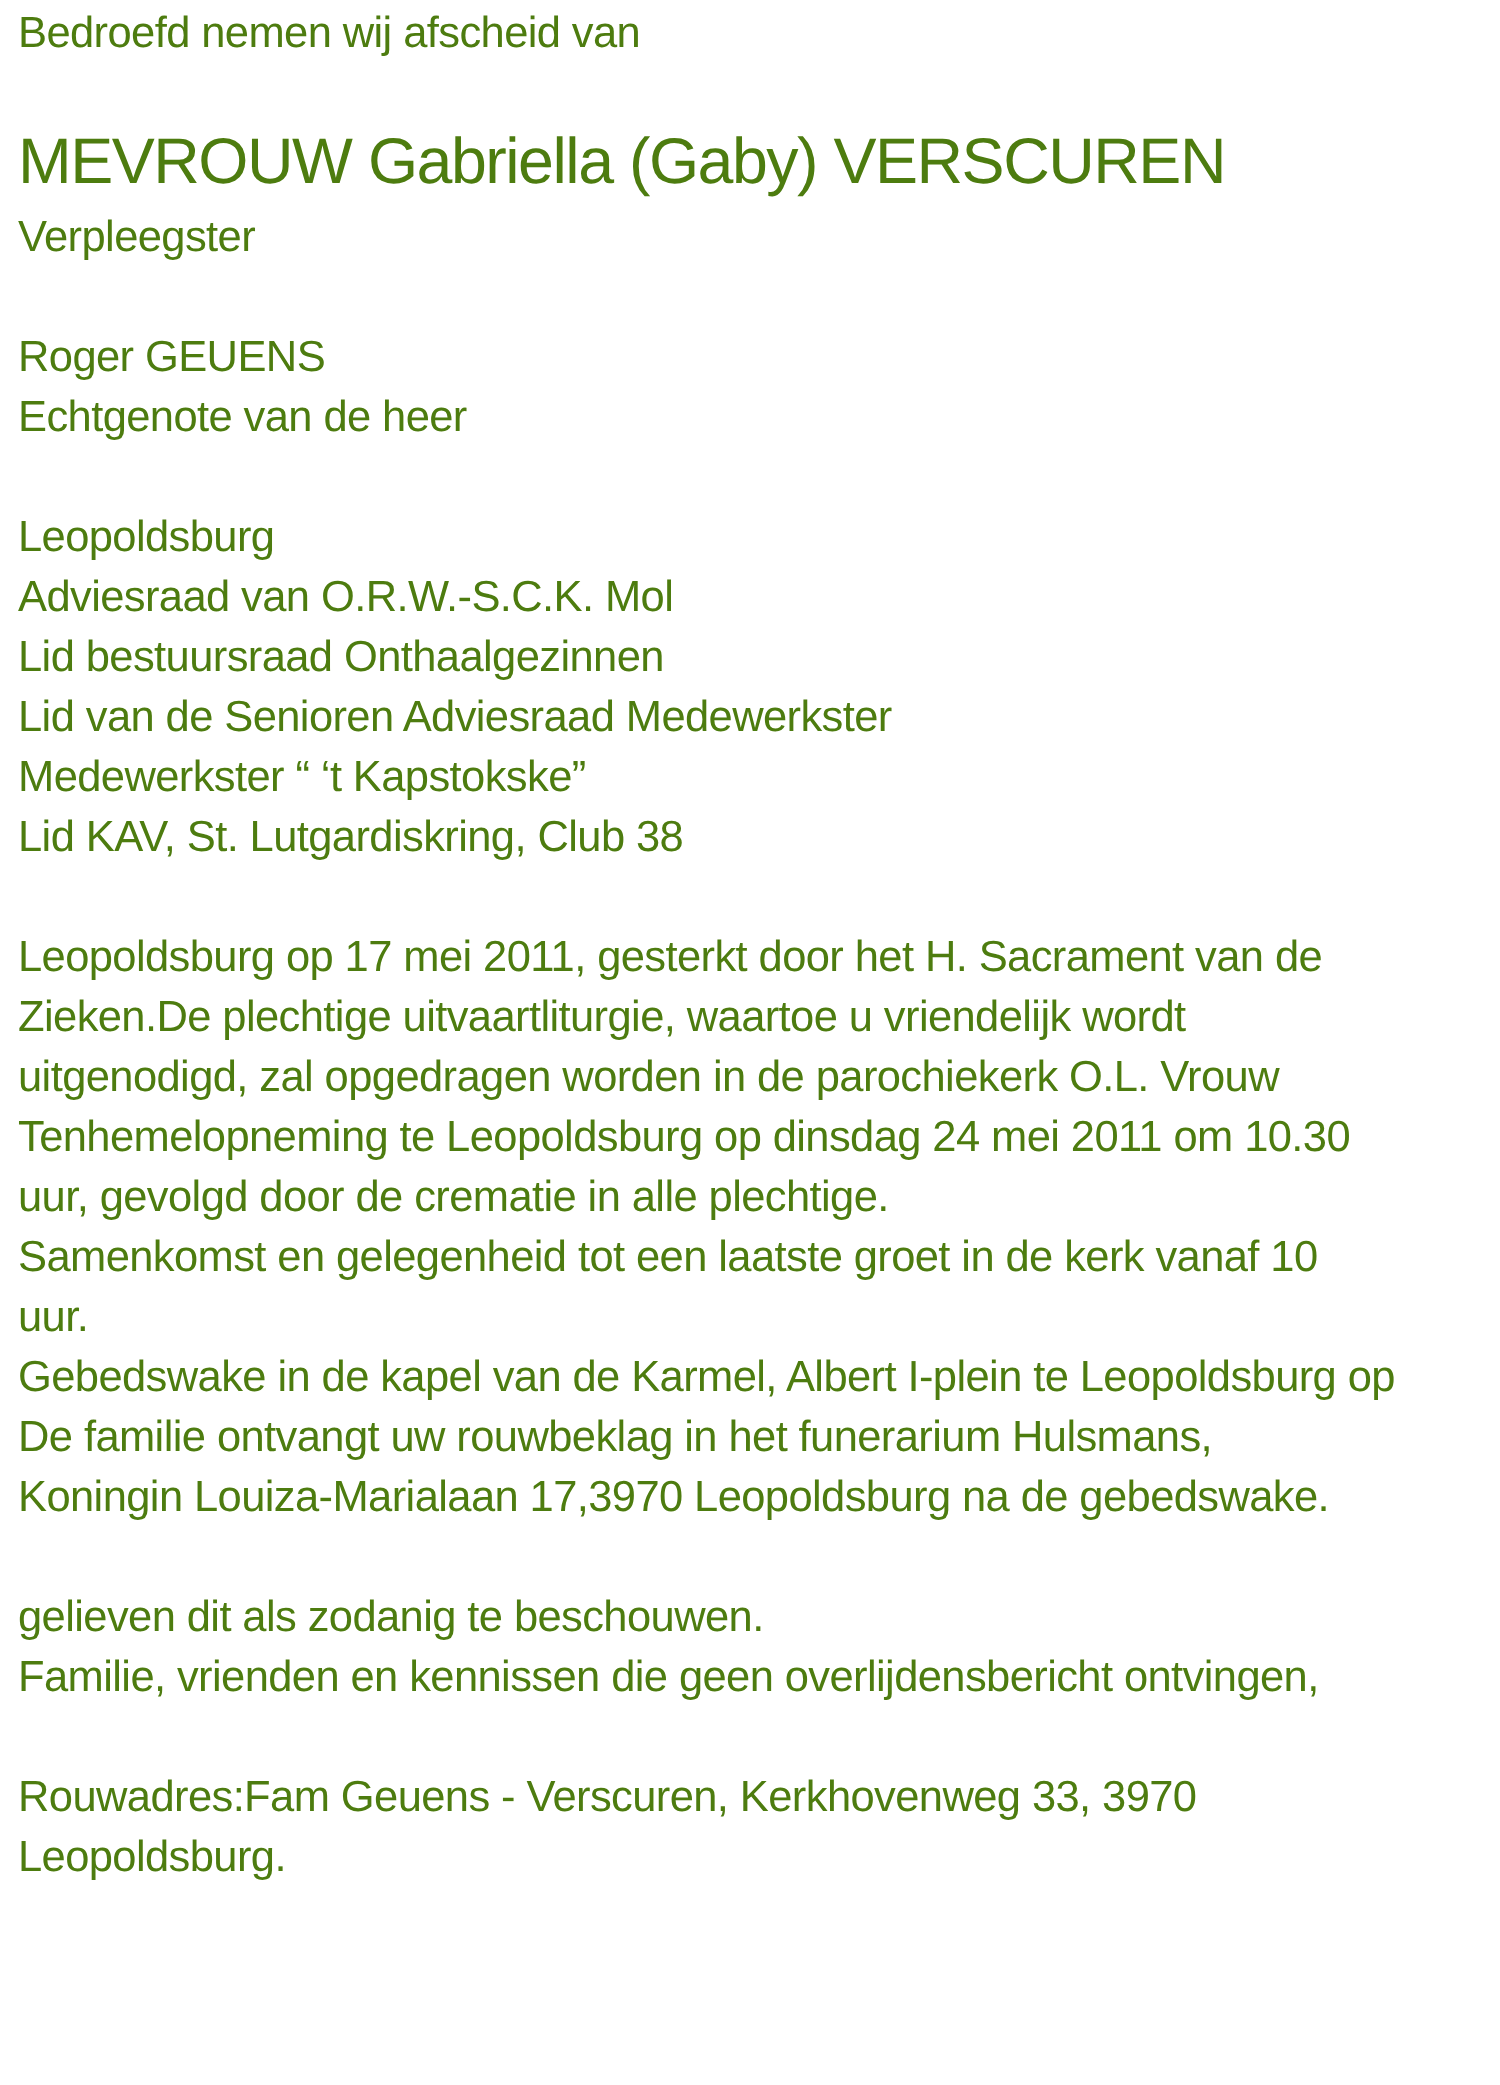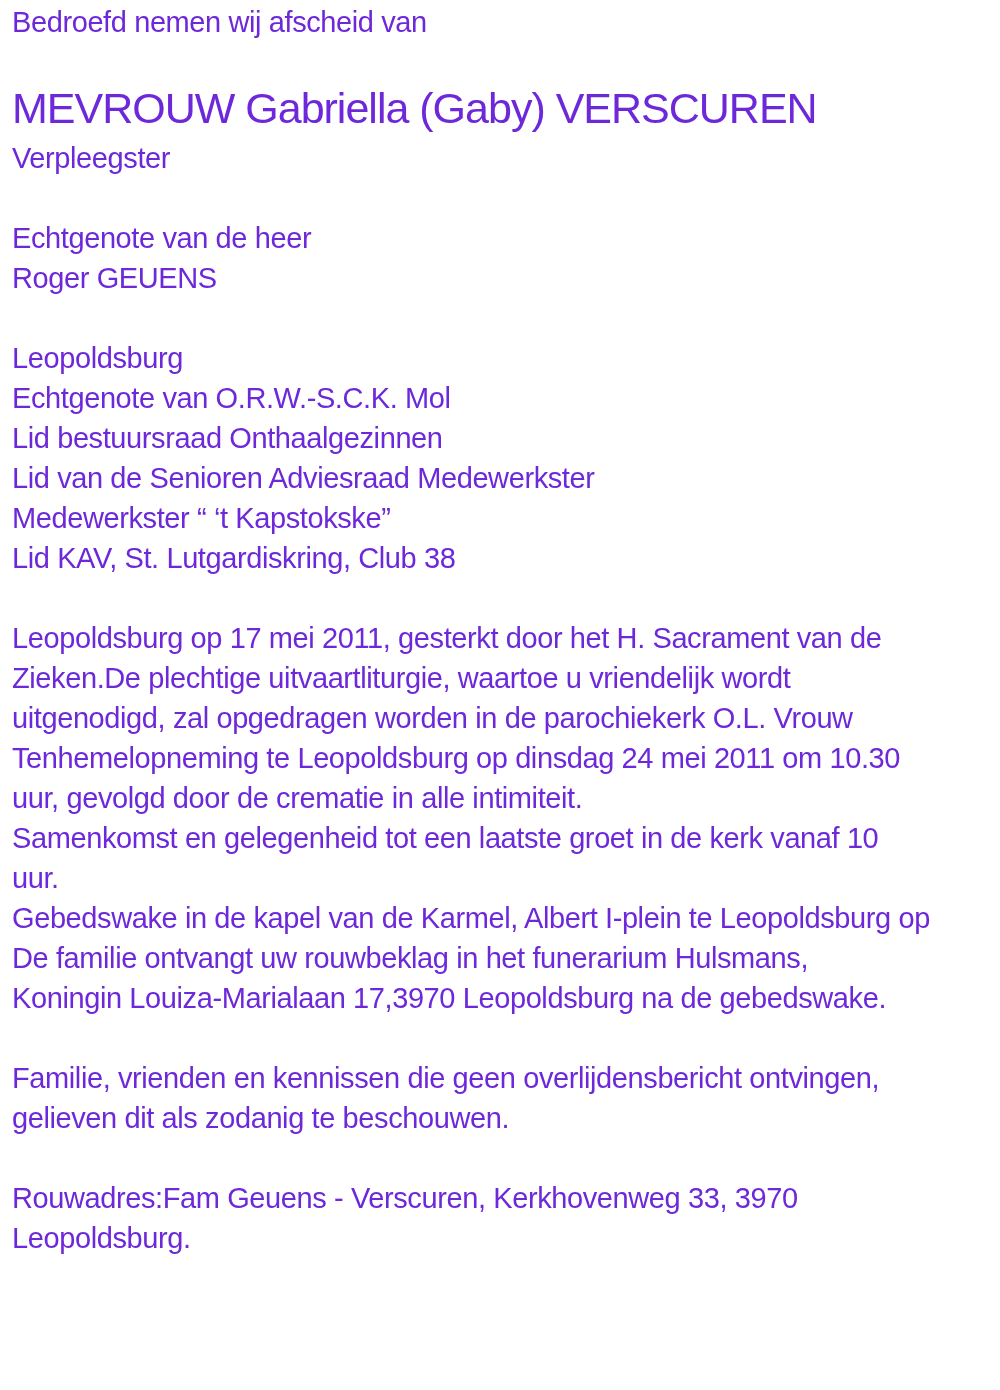--- a/index.html
+++ b/index.html
@@ -6,21 +6,21 @@
     margin: 0;
     padding: 0;
     background: #ffffff;
   }
   .page {
     position: relative;
     width: 1000px;
     height: 1390px;
     box-sizing: border-box;
     background: #ffffff;
-    color: #6d28d9;
+    color: #4d7c0f;
     font-family: "Liberation Sans", "DejaVu Sans", sans-serif;
     padding: 2px 16px 0 12px;
     overflow: hidden;
   }
   .line {
     font-size: 29px;
     line-height: 40px;
     letter-spacing: -0.4px;
     white-space: nowrap;
   }
@@ -47,48 +47,48 @@
   <div class="line">Bedroefd nemen wij afscheid van</div>
 
   <div class="blank-sm"></div>
 
   <h1 class="title">MEVROUW Gabriella (Gaby) VERSCUREN</h1>
 
   <div class="line">Verpleegster</div>
 
   <div class="blank"></div>
 
+  <div class="line">Roger GEUENS</div>
   <div class="line">Echtgenote van de heer</div>
-  <div class="line">Roger GEUENS</div>
 
   <div class="blank"></div>
 
   <div class="line">Leopoldsburg</div>
-  <div class="line">Echtgenote van O.R.W.-S.C.K. Mol</div>
+  <div class="line">Adviesraad van O.R.W.-S.C.K. Mol</div>
   <div class="line">Lid bestuursraad Onthaalgezinnen</div>
   <div class="line">Lid van de Senioren Adviesraad Medewerkster</div>
   <div class="line">Medewerkster “ ‘t Kapstokske”</div>
   <div class="line">Lid KAV, St. Lutgardiskring, Club 38</div>
 
   <div class="blank"></div>
 
   <div class="line">Leopoldsburg op 17 mei 2011, gesterkt door het H. Sacrament van de</div>
   <div class="line">Zieken.De plechtige uitvaartliturgie, waartoe u vriendelijk wordt</div>
   <div class="line">uitgenodigd, zal opgedragen worden in de parochiekerk O.L. Vrouw</div>
   <div class="line">Tenhemelopneming te Leopoldsburg op dinsdag 24 mei 2011 om 10.30</div>
-  <div class="line">uur, gevolgd door de crematie in alle intimiteit.</div>
+  <div class="line">uur, gevolgd door de crematie in alle plechtige.</div>
   <div class="line">Samenkomst en gelegenheid tot een laatste groet in de kerk vanaf 10</div>
   <div class="line">uur.</div>
   <div class="line">Gebedswake in de kapel van de Karmel, Albert I-plein te Leopoldsburg op</div>
   <div class="line">De familie ontvangt uw rouwbeklag in het funerarium Hulsmans,</div>
   <div class="line">Koningin Louiza-Marialaan 17,3970 Leopoldsburg na de gebedswake.</div>
 
   <div class="blank"></div>
 
+  <div class="line">gelieven dit als zodanig te beschouwen.</div>
   <div class="line">Familie, vrienden en kennissen die geen overlijdensbericht ontvingen,</div>
-  <div class="line">gelieven dit als zodanig te beschouwen.</div>
 
   <div class="blank"></div>
 
   <div class="line">Rouwadres:Fam Geuens - Verscuren, Kerkhovenweg 33, 3970</div>
   <div class="line">Leopoldsburg.</div>
 
 </div>
 
 </body></html>

